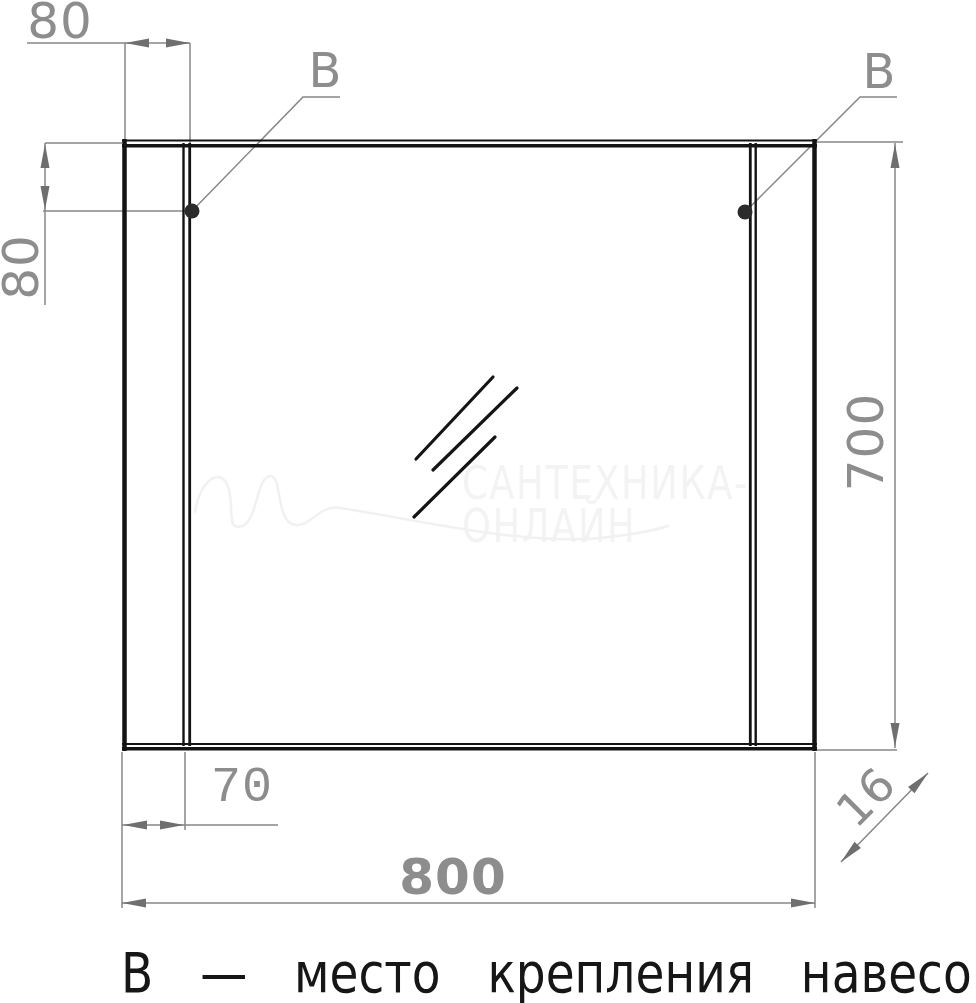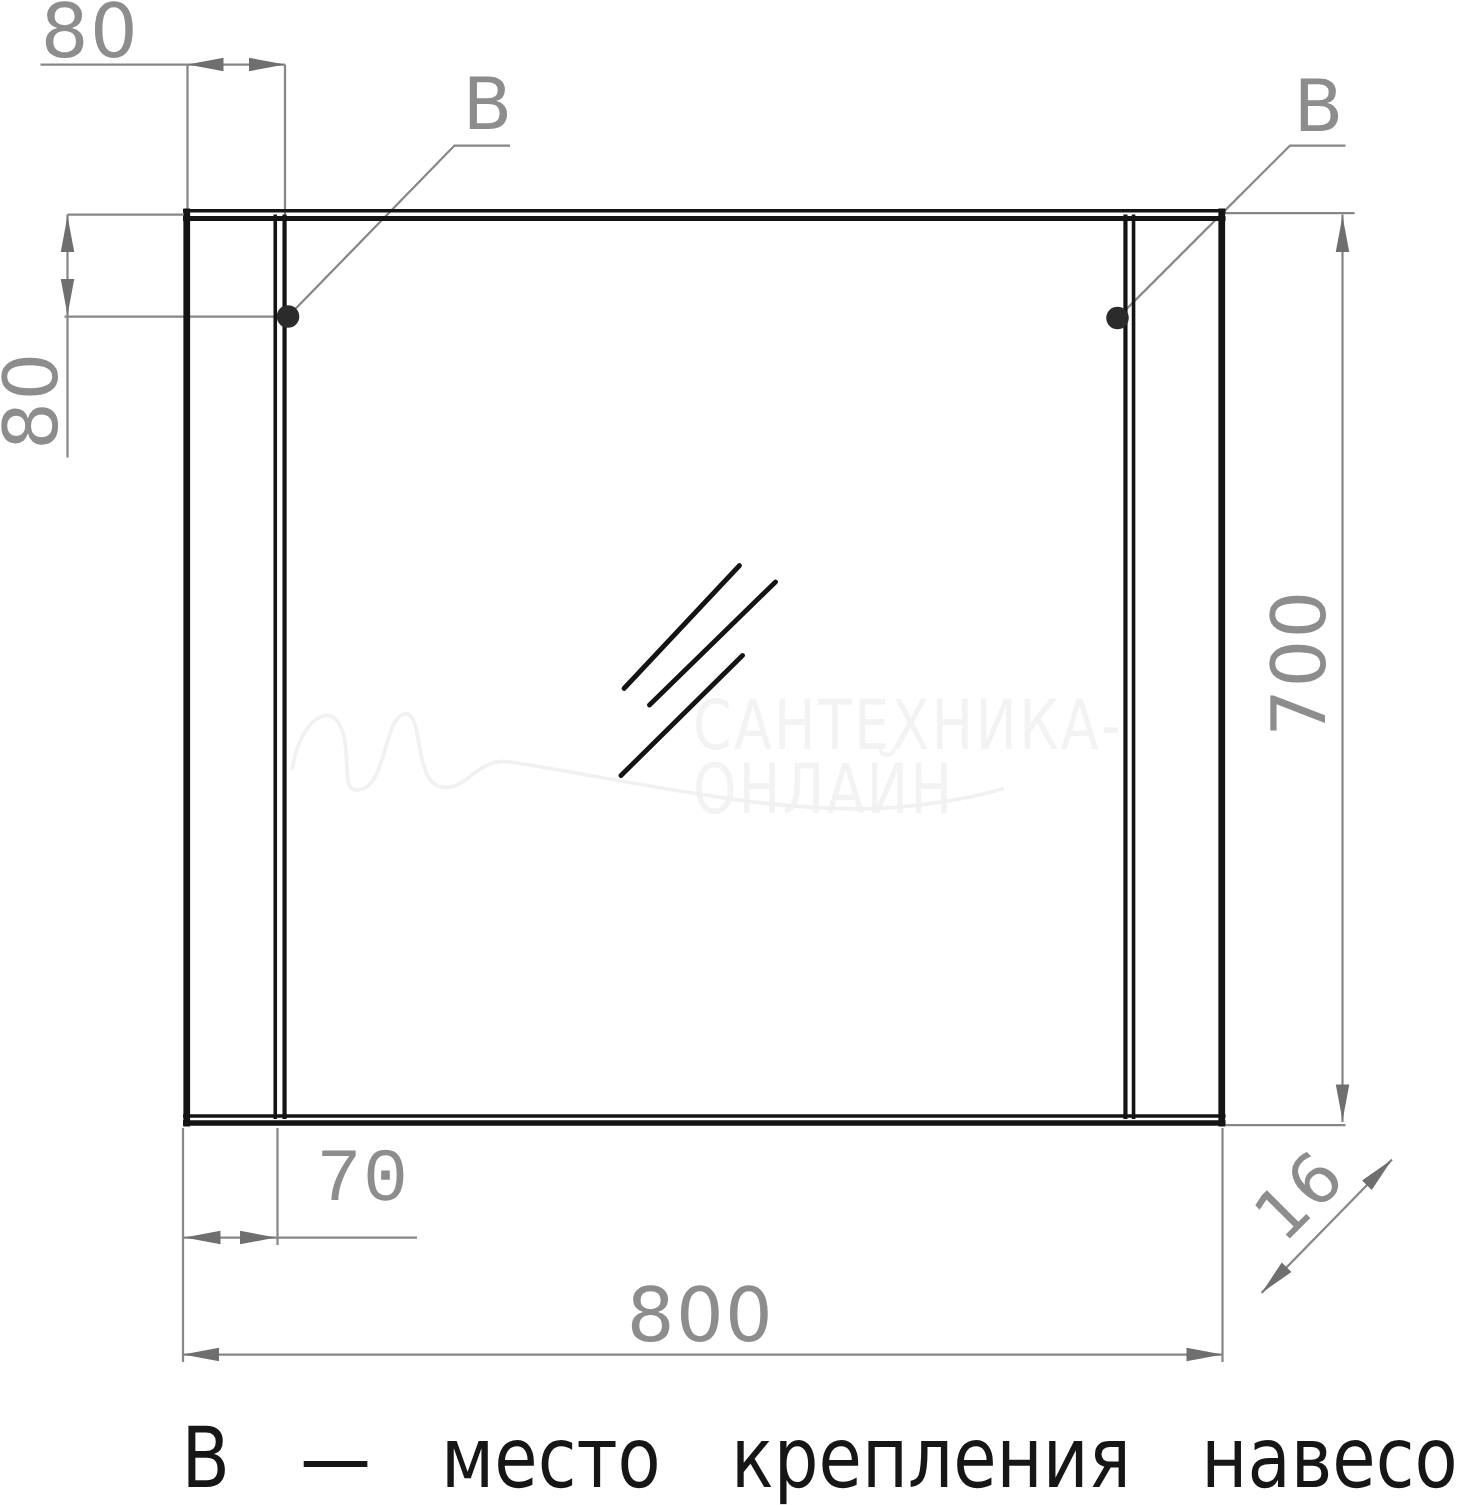--- a/index.html
+++ b/index.html
@@ -164,21 +164,21 @@
     </g>
 
     <circle cx="192" cy="211" r="7.5" fill="#2b2b2b"></circle>
     <circle cx="745" cy="212" r="7.5" fill="#2b2b2b"></circle>
   </svg>
 
   <div class="dim" style="left:60px;top:21px;">80</div>
   <div class="dim rot90" style="left:21px;top:267px;">80</div>
   <div class="dim rot90" style="left:866px;top:442px;">700</div>
   <div class="dim" style="left:242px;top:788px;font-family:Liberation Mono, monospace;">70</div>
-  <div class="dim" style="left:467px;top:877px;">800</div>
+  <div class="dim" style="left:453px;top:877px;font-weight:bold;">800</div>
   <div class="dim rot45" style="left:866px;top:797px;">16</div>
 
   <div class="callout" style="left:325px;top:70px;">В</div>
   <div class="callout" style="left:879px;top:71px;">В</div>
 
   <div class="caption">В — место крепления навесов</div>
 
 </div>
 
 </body></html>

